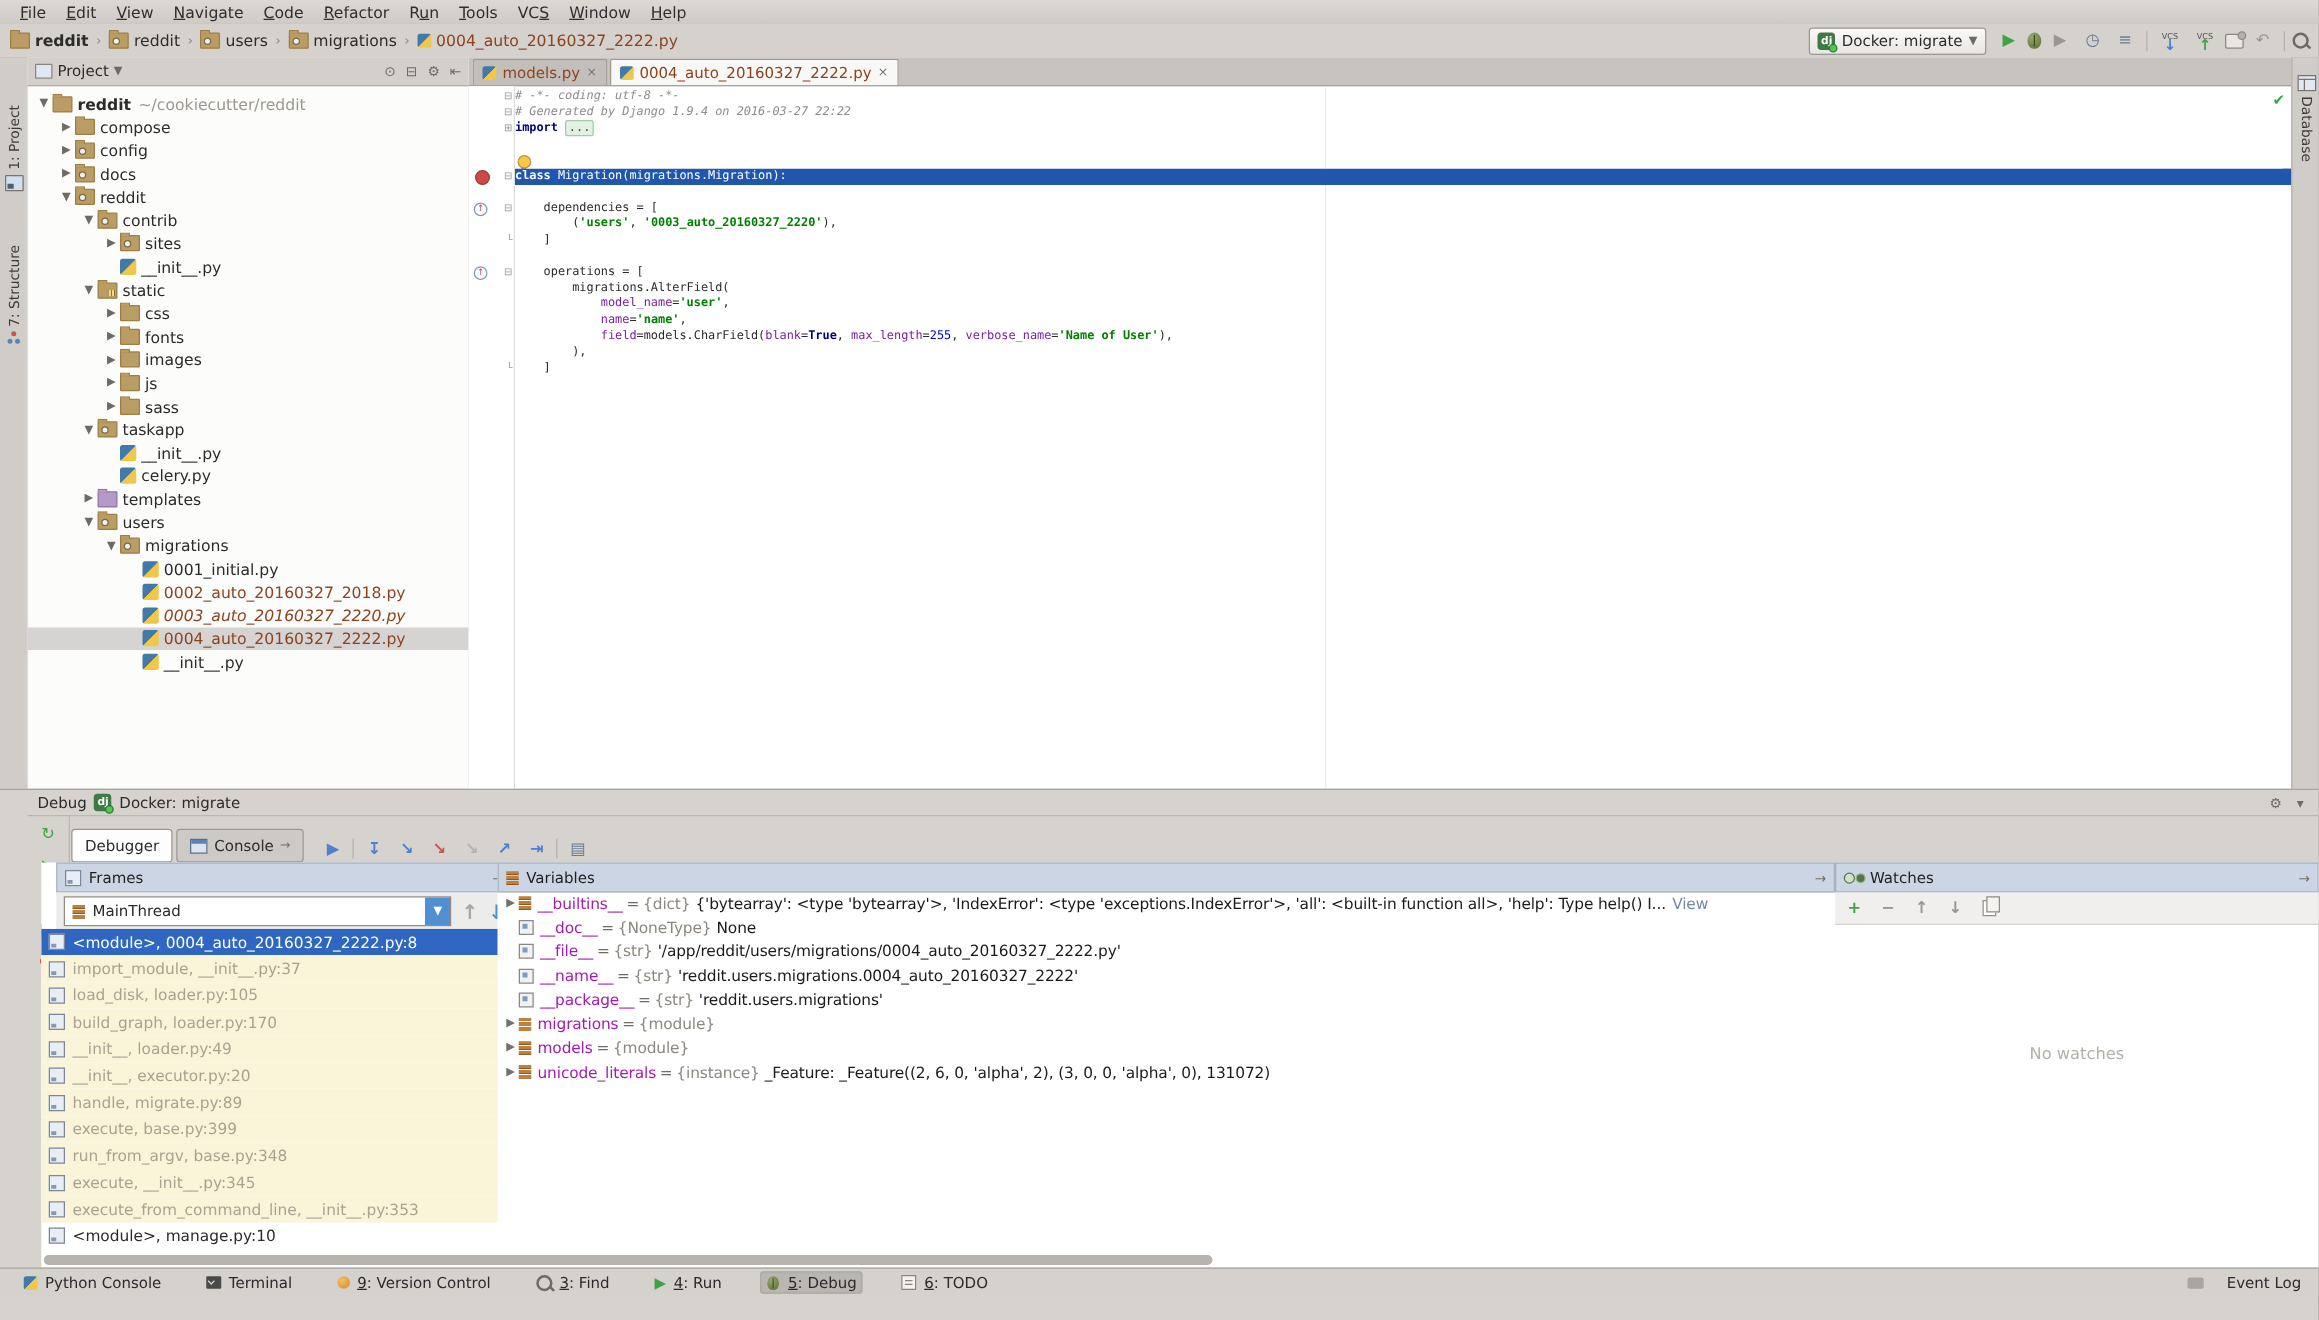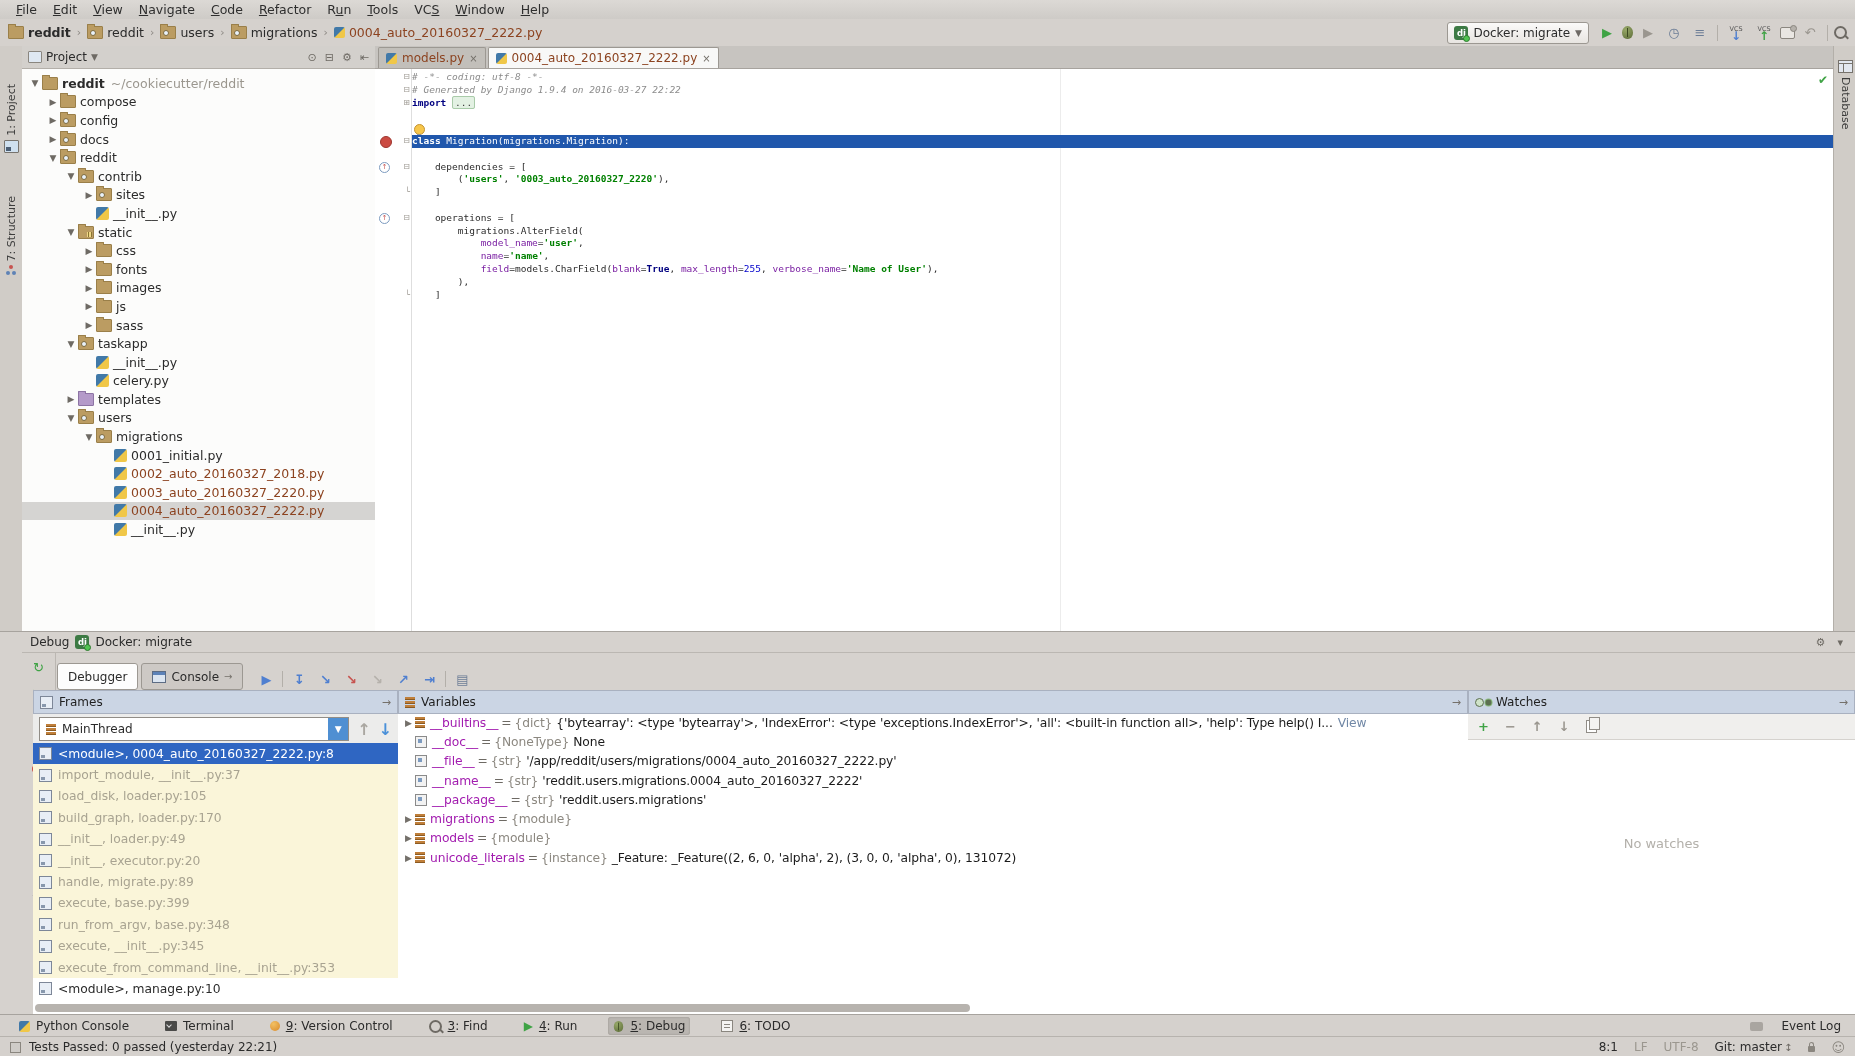--- a/index.html
+++ b/index.html
@@ -141,21 +141,21 @@
   .icon-pause{display:flex;gap:2px;}
   .icon-pause i{width:3px;height:10px;background:#8a867f;}
   .icon-stop{width:10px;height:10px;background:#c75450;border:1px solid #9e352e;}
   .icon-bps{width:8px;height:8px;border-radius:50%;background:#cb4b42;box-shadow:5px 4px 0 #cb4b42;
             margin-right:5px;margin-bottom:4px;}
   .icon-pin{width:5px;height:5px;border-radius:50%;background:#74706a;position:relative;transform:rotate(40deg);}
   .icon-pin::after{content:"";position:absolute;left:2px;top:4px;width:1.5px;height:7px;background:#74706a;}
   .sub-header{height:22px;background:#cbd5e4;border:1px solid #a9b1c0;display:flex;align-items:center;
               gap:6px;padding:0 6px;font-size:12px;color:#1f1f1f;}
   .sub-header .flow{margin-left:auto;color:#74706a;font-size:11px;}
-  .frames-panel{position:absolute;left:33px;top:58px;width:365px;bottom:0;background:#fff;border-right:1px solid #a9a59f;}
+  .frames-panel{position:absolute;left:33px;top:58px;width:365px;bottom:0;background:#fff;border-right:1px solid #a9a59f;padding-left:12px;}
   .thread-row{height:30px;display:flex;align-items:center;gap:8px;padding:0 6px;background:#ececeb;
               border-bottom:1px solid #d5d2ce;}
   .thread-combo{flex:1;height:22px;background:#fff;border:1px solid #918d87;display:flex;align-items:center;
                 gap:6px;padding-left:6px;font-size:12px;position:relative;}
   .thread-combo .dd{position:absolute;right:0;top:0;bottom:0;width:20px;background:#4f8fd2;color:#fff;
                 display:flex;align-items:center;justify-content:center;font-size:9px;}
   .bars-icon{width:10px;height:11px;flex:none;
              background:repeating-linear-gradient(#c07f3a 0 2.5px,#8a5a22 2.5px 3px,transparent 3px 4px);}
   #frames{position:absolute;left:0;top:53px;right:0;bottom:12px;font-size:12.3px;overflow:hidden;}
   .frow{height:21.4px;display:flex;align-items:center;gap:6px;padding-left:6px;white-space:nowrap;}
@@ -418,21 +418,21 @@
         <div class="trow" style="padding-left: 78px;">
           <span class="tarrow"></span>
           <span class="icon-py"></span>
           <span class="tlabel">0001_initial.py</span>
         </div>
         <div class="trow" style="padding-left: 78px;">
           <span class="tarrow"></span>
           <span class="icon-py"></span>
           <span class="tlabel mod">0002_auto_20160327_2018.py</span>
         </div>
-        <div class="trow" style="padding-left: 78px;">
+        <div class="trow" style="padding-left: 78px; font-style: italic;">
           <span class="tarrow"></span>
           <span class="icon-py"></span>
           <span class="tlabel mod">0003_auto_20160327_2220.py</span>
         </div>
         <div class="trow sel" style="padding-left: 78px;">
           <span class="tarrow"></span>
           <span class="icon-py"></span>
           <span class="tlabel mod">0004_auto_20160327_2222.py</span>
         </div>
         <div class="trow" style="padding-left: 78px;">
@@ -754,28 +754,13 @@
           <span class="icon-todo"></span>
           <span><u>6</u>: TODO</span>
         </div>
       </div>
     <div class="event-log">
       <span class="icon-balloon"></span>
       <span>Event Log</span>
     </div>
   </div>
 
-  <div class="abs statusbar">
-    <span class="tests-icon"></span>
-    <span>Tests Passed: 0 passed (yesterday 22:21)</span>
-    <span class="status-right">
-      <span>8:1</span>
-      <span class="dim">LF</span>
-      <span class="dim">UTF-8</span>
-      <span style="display:flex;align-items:center;gap:2px;">
-        <span>Git: master</span>
-        <span style="color:#6e6a64;font-size:10px;">↕</span>
-      </span>
-      <span class="icon-lock"></span>
-      <span class="hector">☺</span>
-    </span>
-  </div>
 </div>
 
 </body></html>

